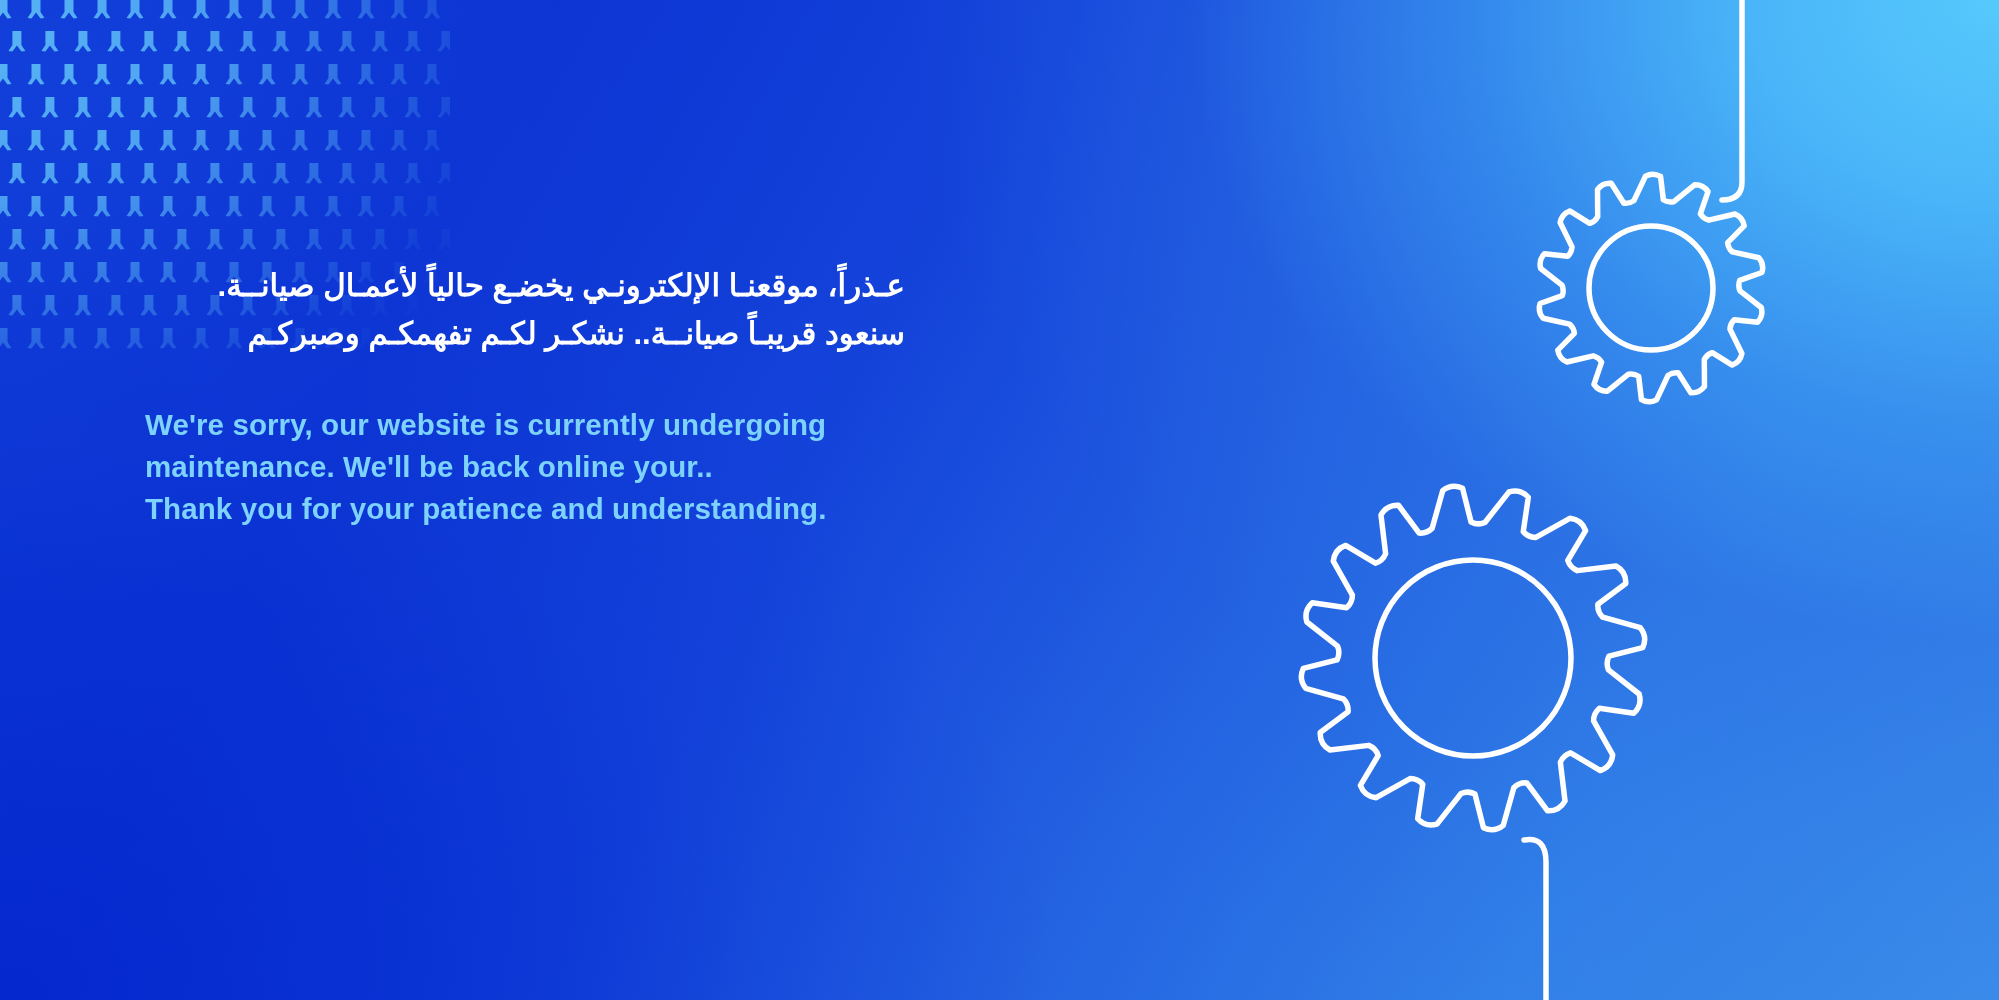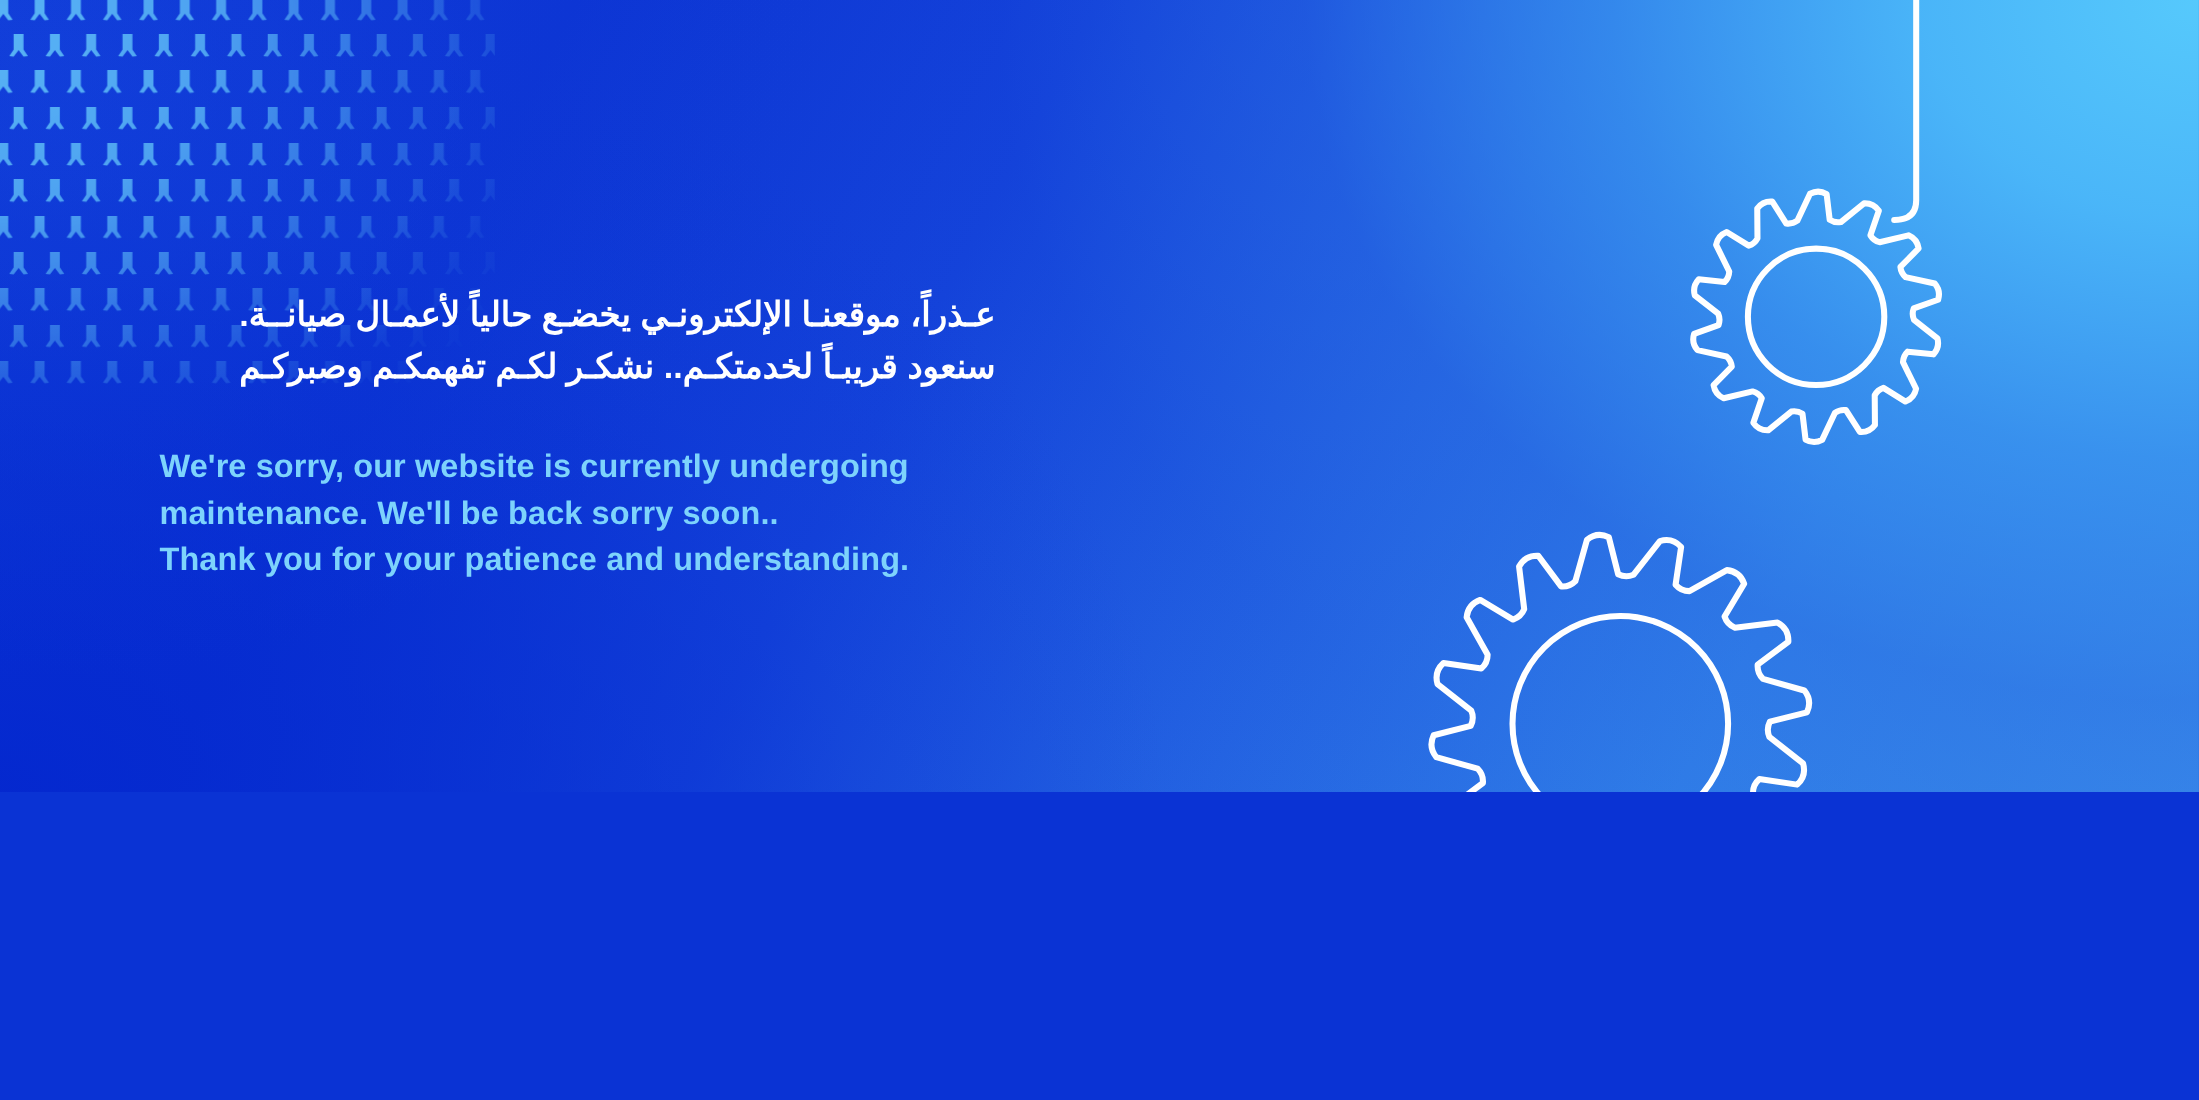--- a/index.html
+++ b/index.html
@@ -4,21 +4,21 @@
 <style>
   * { margin:0; padding:0; box-sizing:border-box; }
   html, body {
     width:1999px; height:1000px;
     overflow:hidden;
     background:#0a33d4;
     font-family:"Liberation Sans", sans-serif;
   }
   #stage {
     position:relative;
-    width:1999px; height:720px;
+    width:1999px; height:1000px;
     overflow:hidden;
   }
   
   #bg-gradient {
     position:absolute; inset:0;
     background:
       radial-gradient(ellipse 1400px 1100px at 100% 0%,
         rgba(86,201,252,1) 0%,
         rgba(76,186,250,0.92) 18%,
         rgba(58,150,240,0.72) 38%,
@@ -290,24 +290,24 @@
       <path id="gear-large-teeth" d="M1442.70,490.72Q1451.88,483.32 1462.57,488.32L1471.06,522.01Q1477.88,525.49 1484.93,522.52L1509.02,491.86Q1520.34,488.54 1528.30,497.24L1523.25,531.62Q1528.21,537.44 1535.87,537.40L1569.86,518.29Q1581.59,519.55 1585.61,530.64L1567.78,560.47Q1570.15,567.75 1577.23,570.64L1615.95,565.99Q1626.30,571.65 1625.77,583.43L1597.89,604.17Q1597.29,611.80 1602.73,617.18L1640.28,627.70Q1647.68,636.88 1642.68,647.57L1608.99,656.06Q1605.51,662.88 1608.48,669.93L1639.14,694.02Q1642.46,705.34 1633.76,713.30L1599.38,708.25Q1593.56,713.21 1593.60,720.87L1612.71,754.86Q1611.45,766.59 1600.36,770.61L1570.53,752.78Q1563.25,755.15 1560.36,762.23L1565.01,800.95Q1559.35,811.30 1547.57,810.77L1526.83,782.89Q1519.20,782.29 1513.82,787.73L1503.30,825.28Q1494.12,832.68 1483.43,827.68L1474.94,793.99Q1468.12,790.51 1461.07,793.48L1436.98,824.14Q1425.66,827.46 1417.70,818.76L1422.75,784.38Q1417.79,778.56 1410.13,778.60L1376.14,797.71Q1364.41,796.45 1360.39,785.36L1378.22,755.53Q1375.85,748.25 1368.77,745.36L1330.05,750.01Q1319.70,744.35 1320.23,732.57L1348.11,711.83Q1348.71,704.20 1343.27,698.82L1305.72,688.30Q1298.32,679.12 1303.32,668.43L1337.01,659.94Q1340.49,653.12 1337.52,646.07L1306.86,621.98Q1303.54,610.66 1312.24,602.70L1346.62,607.75Q1352.44,602.79 1352.40,595.13L1333.29,561.14Q1334.55,549.41 1345.64,545.39L1375.47,563.22Q1382.75,560.85 1385.64,553.77L1380.99,515.05Q1386.65,504.70 1398.43,505.23L1419.17,533.11Q1426.80,533.71 1432.18,528.27Z"></path>
       <circle id="gear-large-hub" cx="1473" cy="658" r="98"></circle>
       <path id="line-bottom" d="M1524,840 Q1546,836 1546,862 L1546,1000"></path>
     </g>
   </svg>
 
   <div id="message-block">
 
     <div id="arabic-message">
       <div class="ar-line">عـذراً، موقعنـا الإلكترونـي يخضـع حالياً لأعمـال صيانــة.</div>
-      <div class="ar-line">سنعود قريبـاً لخدمتكـم.. نشكـر لكـم تفهمكـم وصبركـم</div>
+      <div class="ar-line">سنعود قريبـاً صيانــة.. نشكـر لكـم تفهمكـم وصبركـم</div>
     </div>
 
     <div id="english-message">
       <div class="en-line">We're sorry, our website is currently undergoing</div>
-      <div class="en-line">maintenance. We'll be back sorry soon..</div>
+      <div class="en-line">maintenance. We'll be back online your..</div>
       <div class="en-line">Thank you for your patience and understanding.</div>
     </div>
 
   </div>
 
 </div>
 
 </body></html>

